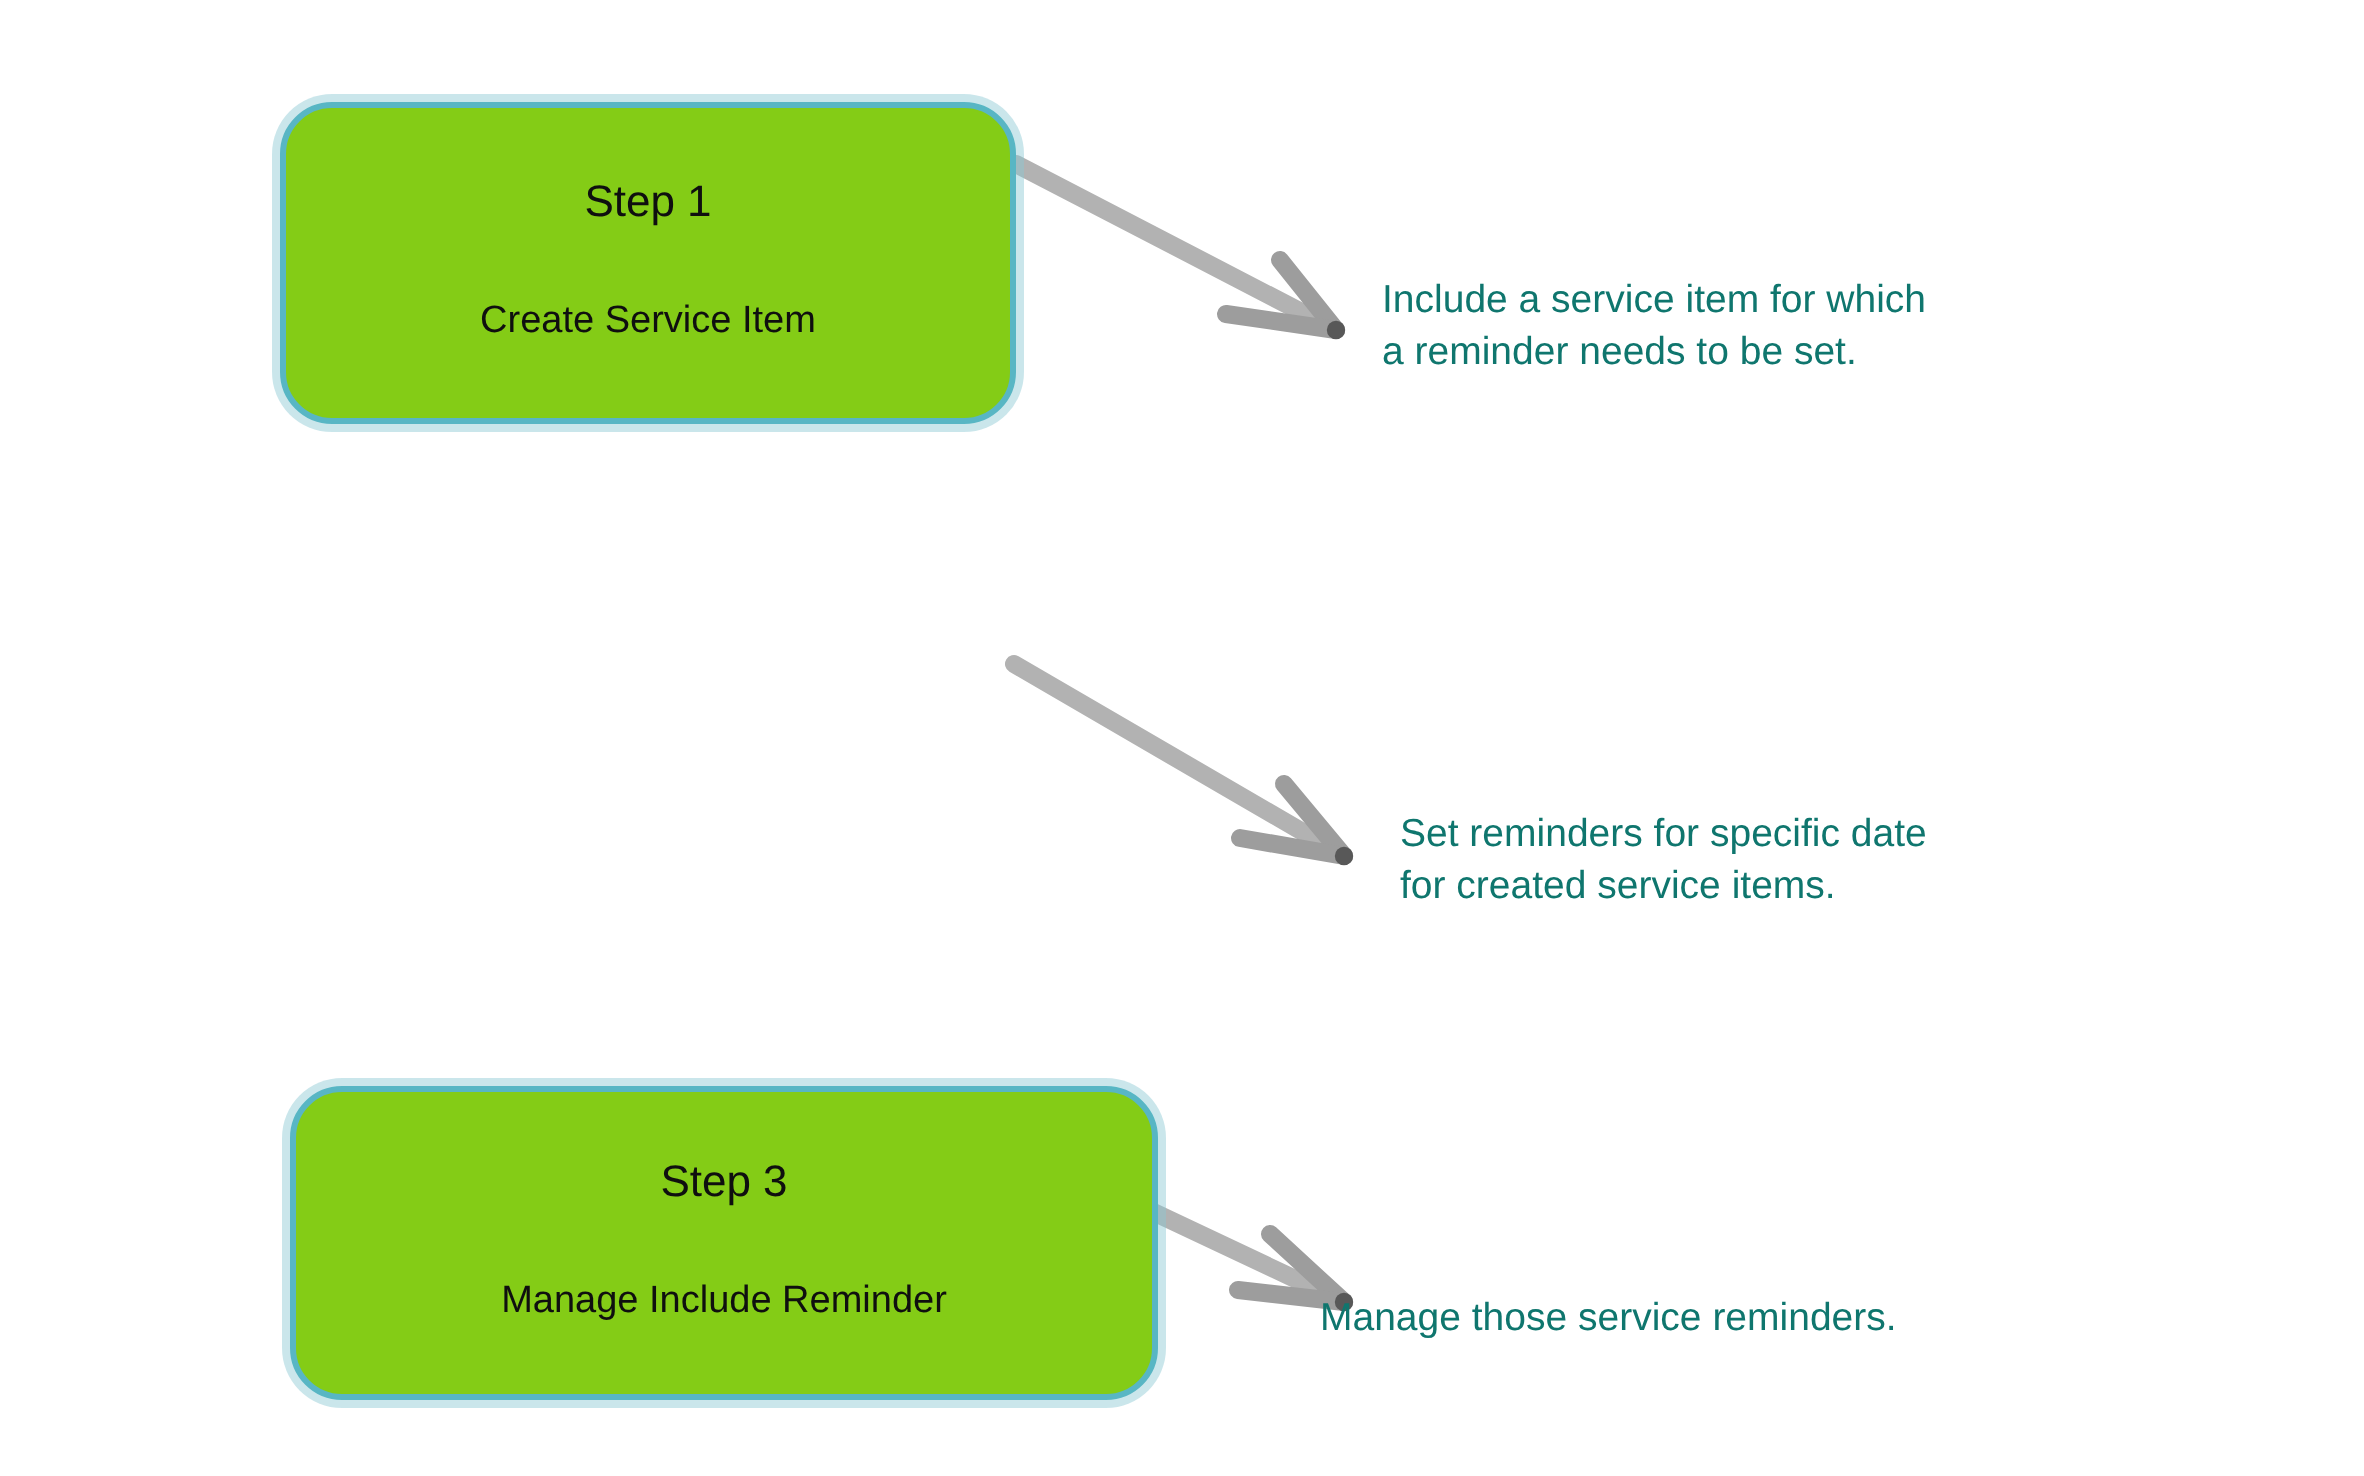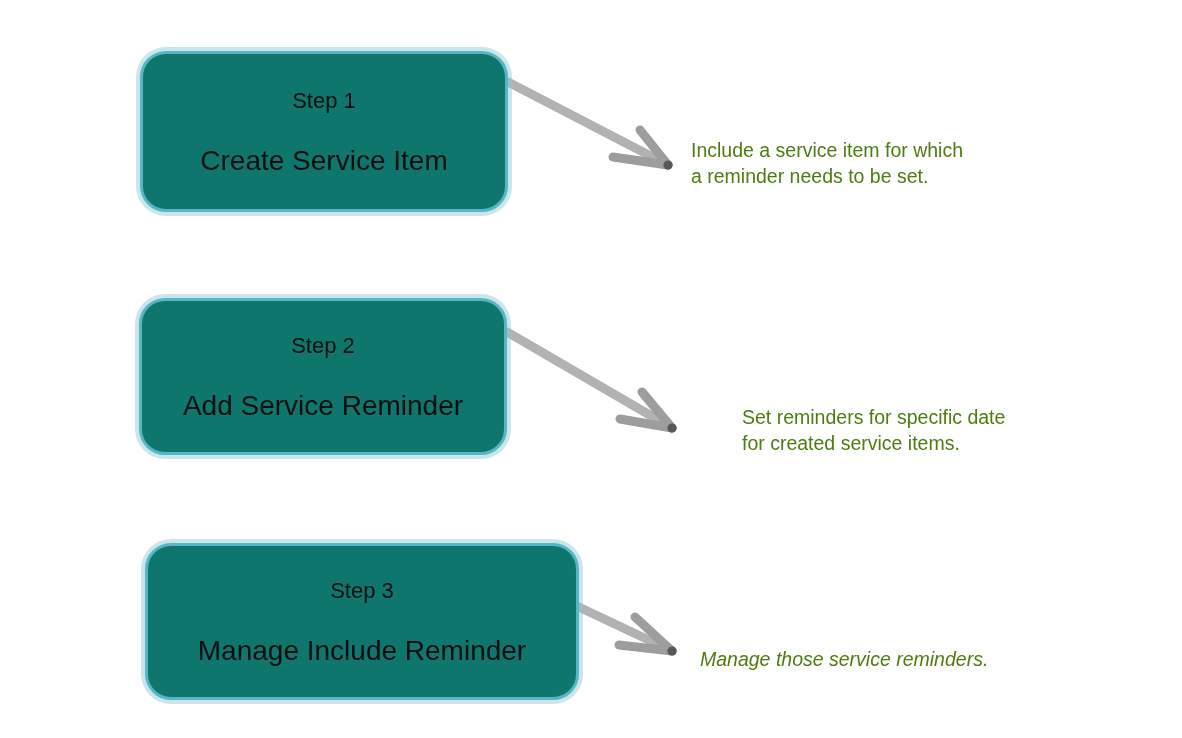--- a/index.html
+++ b/index.html
@@ -26,60 +26,60 @@
     position: absolute;
     left: 0;
     top: 0;
     width: 1182px;
     height: 738px;
     pointer-events: none;
   }
   .step-box {
     position: absolute;
     box-sizing: border-box;
-    background: #0f766e;
+    background: #84cc16;
     border: 3px solid #58b6c4;
     border-radius: 26px;
     box-shadow: 0 0 0 4px rgba(138, 199, 210, 0.45);
     display: flex;
     flex-direction: column;
     align-items: center;
     justify-content: center;
   }
   .step-title {
     color: #0f0f0f;
     font-size: 22px;
     line-height: 26px;
     font-weight: 400;
     white-space: nowrap;
   }
   .step-subtitle {
     color: #0f0f0f;
-    font-size: 28px;
+    font-size: 19px;
     line-height: 30px;
     font-weight: 400;
     white-space: nowrap;
     margin-top: 32px;
   }
   .annotation {
     position: absolute;
-    color: #4d7c0f;
+    color: #0f766e;
     font-size: 19.5px;
     line-height: 26px;
     font-weight: 400;
     white-space: pre-line;
   }
   
   #step-box-1 { left: 140px; top: 51px;  width: 368px; height: 161px; }
   #step-box-2 { left: 139px; top: 298px; width: 368px; height: 157px; }
   #step-box-3 { left: 145px; top: 543px; width: 434px; height: 157px; }
   
   #annotation-1 { left: 691px; top: 137px; }
-  #annotation-2 { left: 742px; top: 404px; }
-  #annotation-3 { left: 700px; top: 646px; font-style: italic; }
+  #annotation-2 { left: 700px; top: 404px; }
+  #annotation-3 { left: 660px; top: 646px; }
 </style>
 </head>
 <body>
 
 <div id="diagram-canvas">
 
   <svg class="svg-layer" viewBox="0 0 1182 738" width="1182" height="738" xmlns="http://www.w3.org/2000/svg">
 
     <g>
       <line x1="508" y1="82" x2="668" y2="165" stroke="#b2b2b2" stroke-width="9" stroke-linecap="round"></line>
@@ -103,24 +103,20 @@
     </g>
   </svg>
 
   <div class="step-box" id="step-box-1">
     <div class="step-title">Step 1</div>
     <div class="step-subtitle">Create Service Item</div>
   </div>
   <div class="annotation" id="annotation-1">Include a service item for which
 a reminder needs to be set.</div>
 
-  <div class="step-box" id="step-box-2">
-    <div class="step-title">Step 2</div>
-    <div class="step-subtitle">Add Service Reminder</div>
-  </div>
   <div class="annotation" id="annotation-2">Set reminders for specific date
 for created service items.</div>
 
   <div class="step-box" id="step-box-3">
     <div class="step-title">Step 3</div>
     <div class="step-subtitle">Manage Include Reminder</div>
   </div>
   <div class="annotation" id="annotation-3">Manage those service reminders.</div>
 
 </div>

